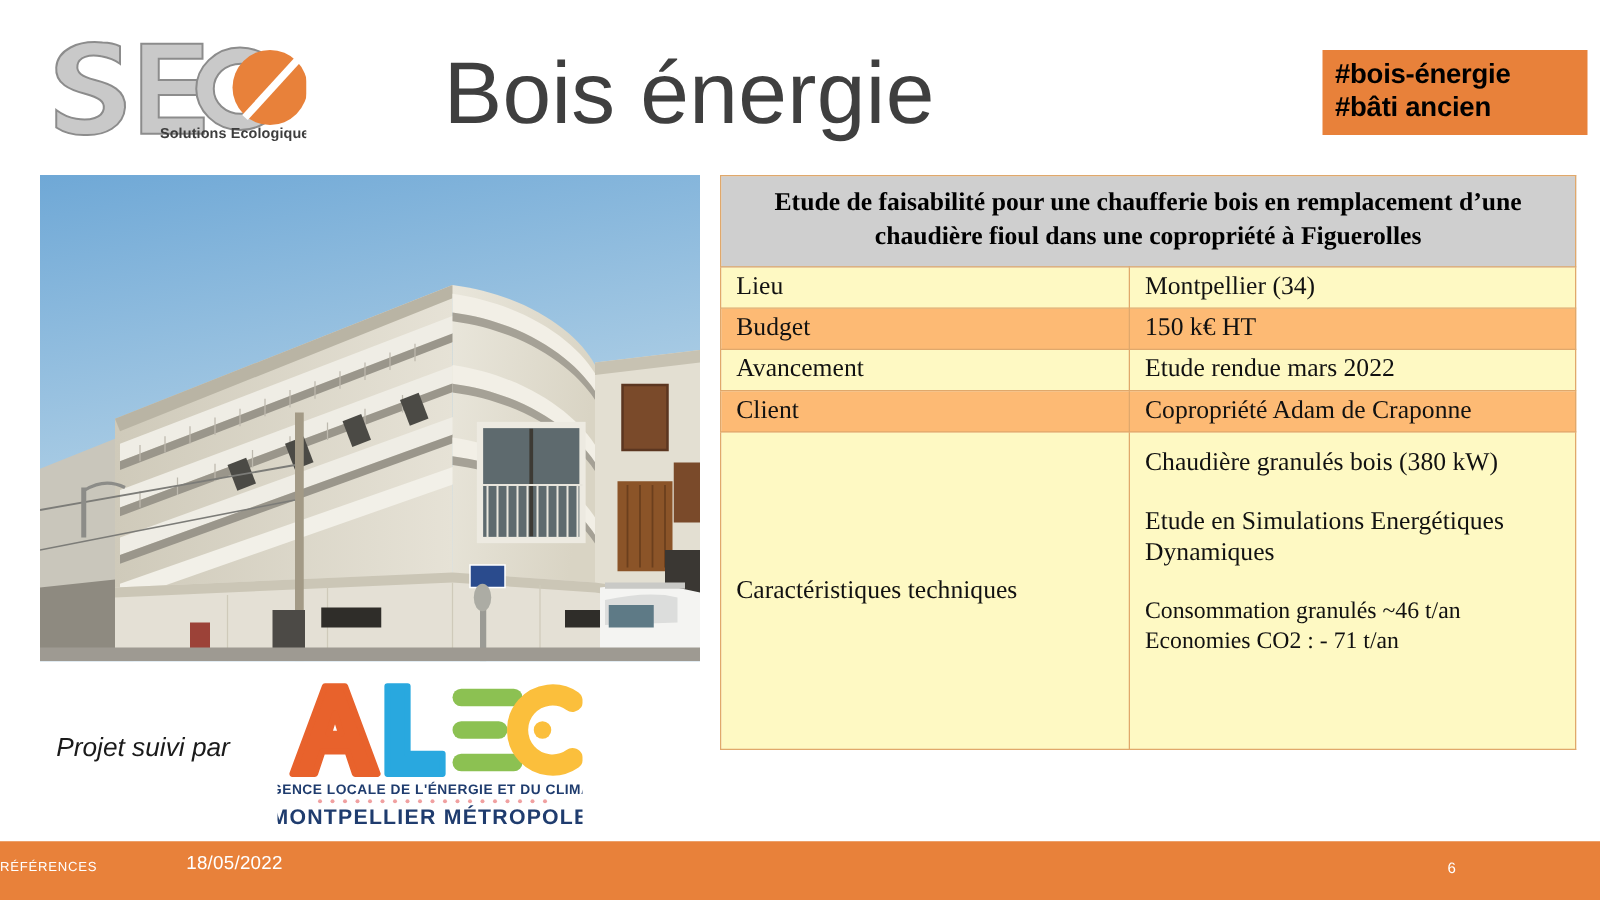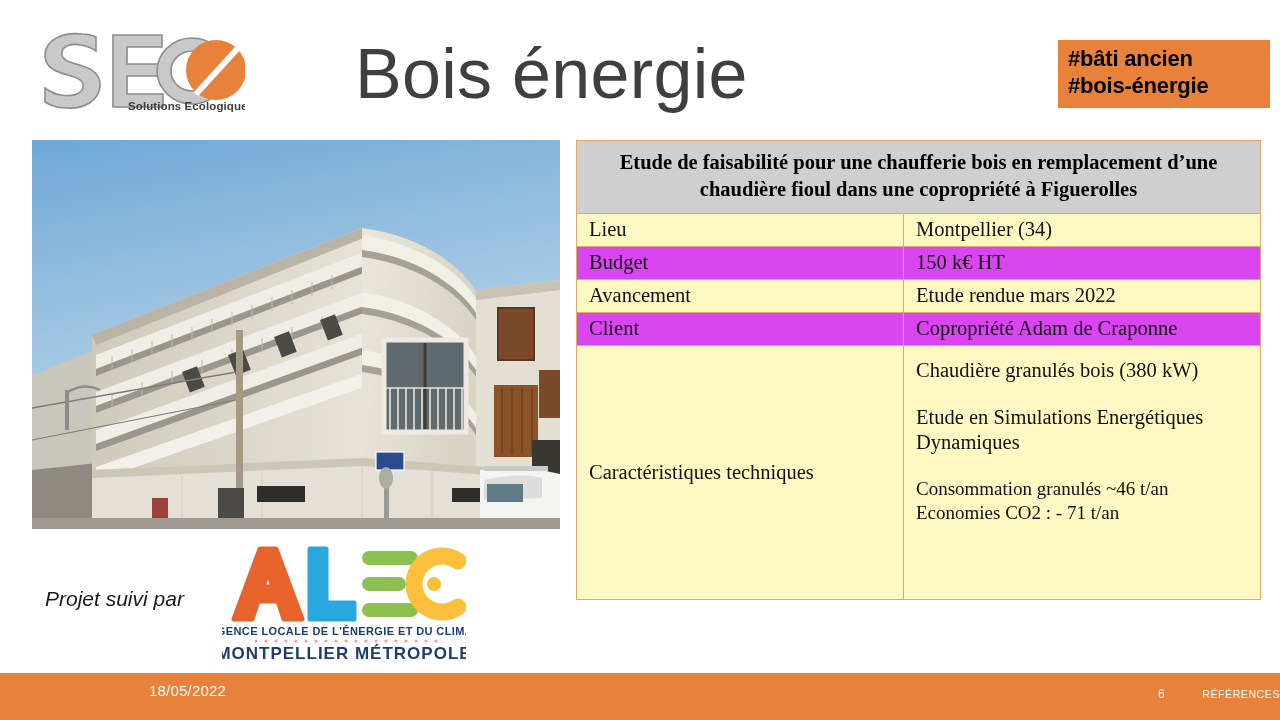--- a/index.html
+++ b/index.html
@@ -110,21 +110,21 @@
   .info-table .th-cell {
     background: #CFCFCF;
     text-align: center;
     font-weight: bold;
     font-size: 20.5px;
     color: #000000;
     line-height: 1.32;
     padding: 8px 12px 10px 12px;
   }
   .info-table .row-shaded td { background: #fef9c3; }
-  .info-table .row-plain td  { background: #d946ef; }
+  .info-table .row-plain td  { background: #fdba74; }
   .info-table .col-key   { width: 327px; }
   .info-table .col-value { width: 357px; }
   .info-table .tall-cell { height: 236px; vertical-align: middle; }
   .info-table .tall-value { vertical-align: top; padding-top: 12px; }
   .spec-line { line-height: 1.22; }
   .spec-gap { height: 22px; }
   .spec-small { font-size: 19px; line-height: 1.28; }
 
   
   .footer-bar {
@@ -142,21 +142,21 @@
     font-size: 15px;
     color: #ffffff;
     letter-spacing: 0.2px;
     margin-left: 28px;
   }
   .footer-section {
     position: absolute;
     left: 0;
     top: 15px;
     width: 1280px;
-    text-align: right;
+    text-align: left;
     font-size: 10.5px;
     color: #ffffff;
     letter-spacing: 0.6px;
   }
   .footer-page {
     position: absolute;
     left: 1158px;
     top: 14px;
     font-size: 12px;
     color: #ffffff;
@@ -174,22 +174,22 @@
     </g>
     <circle cx="186" cy="50" r="30" fill="#E8813A"></circle>
     <path d="M166 74 L208 28" stroke="#FFFFFF" stroke-width="6" fill="none"></path>
     <text x="98" y="90" font-family="'Liberation Sans', sans-serif" font-size="11.5" font-weight="bold" fill="#3d3d3d" letter-spacing="0.1">Solutions Ecologiques</text>
   </svg>
 </div>
 
 <div class="slide-title">Bois énergie</div>
 
 <div class="hashtag-badge">
+  <span class="tag">#bois-énergie</span>
   <span class="tag">#bâti ancien</span>
-  <span class="tag">#bois-énergie</span>
 </div>
 
 <div class="photo">
   <svg width="528" height="389" viewBox="0 0 528 389" xmlns="http://www.w3.org/2000/svg" aria-hidden="true">
     <defs>
       <linearGradient id="sky" x1="0" y1="0" x2="0.25" y2="1">
         <stop offset="0%" stop-color="#6FA8D6"></stop>
         <stop offset="60%" stop-color="#A8CBE4"></stop>
         <stop offset="100%" stop-color="#D4E4EF"></stop>
       </linearGradient>

